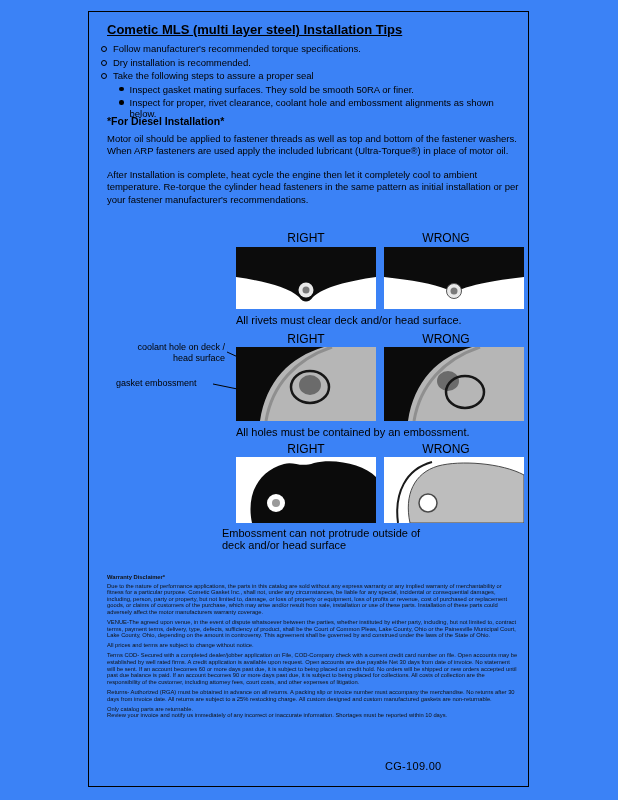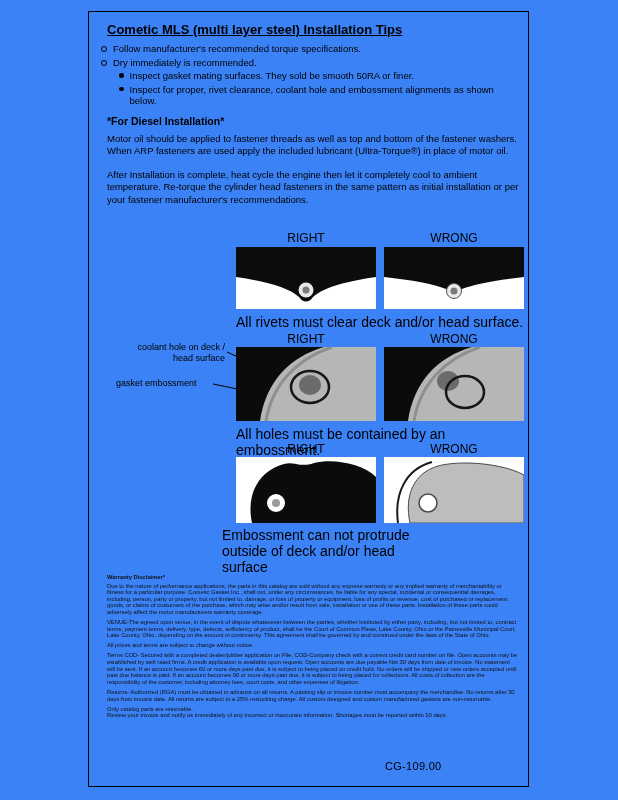--- a/index.html
+++ b/index.html
@@ -11,25 +11,25 @@
   .title { font-size:13px; font-weight:bold; text-decoration:underline; white-space:nowrap; }
   .bullets { font-size:9.5px; width:414px; }
   .brow { display:flex; align-items:flex-start; margin-bottom:2.6px; }
   .brow.sub { margin-left:18px; }
   .mk-open { width:4px; height:4px; border:1px solid #000; border-radius:50%;
              margin:3px 6px 0 0; flex:none; }
   .mk-fill { width:4.5px; height:4.5px; background:#000; border-radius:50%;
              margin:3px 6px 0 0; flex:none; }
   .hdg { font-size:10.5px; font-weight:bold; }
   .para { font-size:9.5px; line-height:12.3px; }
-  .dlabels { display:flex; gap:8px; font-size:12px; }
+  .dlabels { display:flex; font-size:12px; }
   .dlabels span { width:140px; text-align:center; display:inline-block; }
   .panels { display:flex; gap:8px; }
   .panel { width:140px; height:100%; display:block; }
-  .caption { font-size:14px; }
+  .caption { font-size:11px; }
   .callout { font-size:9px; line-height:11px; }
   .fine { font-size:5.8px; line-height:6.6px; width:412px; color:#111; }
   .fine p { margin:0 0 3.5px 0; }
   .fine .fhead { font-weight:bold; margin-bottom:2px; }
   .footer { font-size:11px; letter-spacing:0.3px; }
   svg { display:block; }
 </style>
 </head>
 <body>
 
@@ -38,21 +38,25 @@
 
     <div class="abs title" style="left:18px; top:10px;">Cometic MLS (multi layer steel) Installation Tips</div>
 
     <div class="abs bullets" style="left:12px; top:31px;">
       <div class="brow">
         <span class="mk-open"></span>
         <span>Follow manufacturer's recommended torque specifications.</span>
       </div>
       <div class="brow">
         <span class="mk-open"></span>
-        <span>Dry immediately is recommended.</span>
+        <span>Dry installation is recommended.</span>
+      </div>
+      <div class="brow">
+        <span class="mk-open"></span>
+        <span>Take the following steps to assure a proper seal</span>
       </div>
       <div class="brow sub">
         <span class="mk-fill"></span>
         <span>Inspect gasket mating surfaces.  They sold be smooth 50RA or finer.</span>
       </div>
       <div class="brow sub">
         <span class="mk-fill"></span>
         <span>Inspect for proper, rivet clearance, coolant hole and embossment alignments as shown below.</span>
       </div>
     </div>

